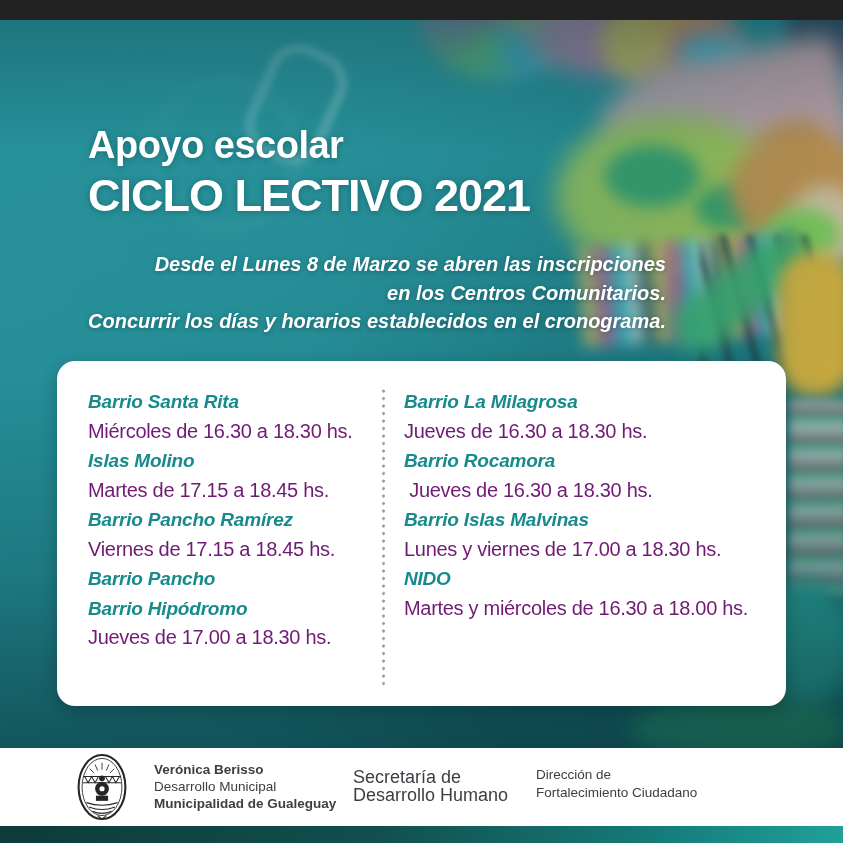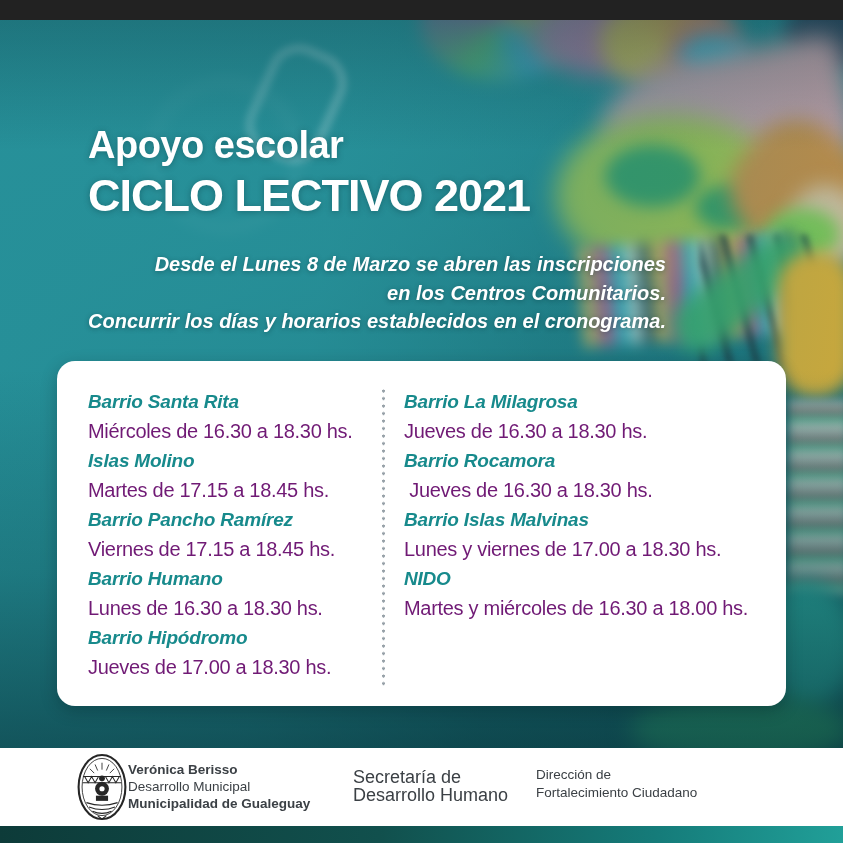--- a/index.html
+++ b/index.html
@@ -64,21 +64,21 @@
   .col-left{width:294px;}
   .divider{width:3px;height:298px;margin-top:2px;margin-right:19px;
       background-image:radial-gradient(circle at 1.5px 2px,#97a1a8 1.3px,rgba(0,0,0,0) 1.7px);
       background-size:3px 7.5px;background-repeat:repeat-y;}
   .col-right{flex:1;}
   .barrio{color:#178a8c;font-weight:bold;font-style:italic;font-size:19px;line-height:29.5px;letter-spacing:-.2px;}
   .hours{color:#701a75;font-size:20px;line-height:29.5px;letter-spacing:-.3px;white-space:pre;}
   
   .footer{position:absolute;left:0;top:728px;width:843px;height:78px;background:#fff;}
   .seal{position:absolute;left:76px;top:4px;}
-  .org{position:absolute;left:128px;top:13px;color:#3b4045;font-size:13.5px;line-height:17px;}
+  .org{position:absolute;left:154px;top:13px;color:#3b4045;font-size:13.5px;line-height:17px;}
   .org .bold{font-weight:bold;}
   .dept1{position:absolute;left:353px;top:20px;color:#3b4045;font-size:18px;line-height:18px;}
   .dept2{position:absolute;left:536px;top:18px;color:#3b4045;font-size:13.5px;line-height:18px;}
   
   .strip{position:absolute;left:0;top:806px;width:843px;height:37px;
       background:linear-gradient(95deg,#0d3b39 0%,#11504d 45%,#157c7a 78%,#21a099 100%);}
 </style>
 </head>
 <body>
 
@@ -129,22 +129,21 @@
         </div>
         <div>
           <div class="barrio">Islas Molino</div>
           <div class="hours">Martes de 17.15 a 18.45 hs.</div>
         </div>
         <div>
           <div class="barrio">Barrio Pancho Ramírez</div>
           <div class="hours">Viernes de 17.15 a 18.45 hs.</div>
         </div>
         <div>
-          <div class="barrio">Barrio Humano</div>
-          <div class="hours">Lunes de 16.30 a 18.30 hs.</div>
+          <div class="barrio">Barrio Pancho</div>
         </div>
         <div>
           <div class="barrio">Barrio Hipódromo</div>
           <div class="hours">Jueves de 17.00 a 18.30 hs.</div>
         </div>
       </div>
       <div class="divider"></div>
       <div class="col-right">
         <div>
           <div class="barrio">Barrio La Milagrosa</div>

